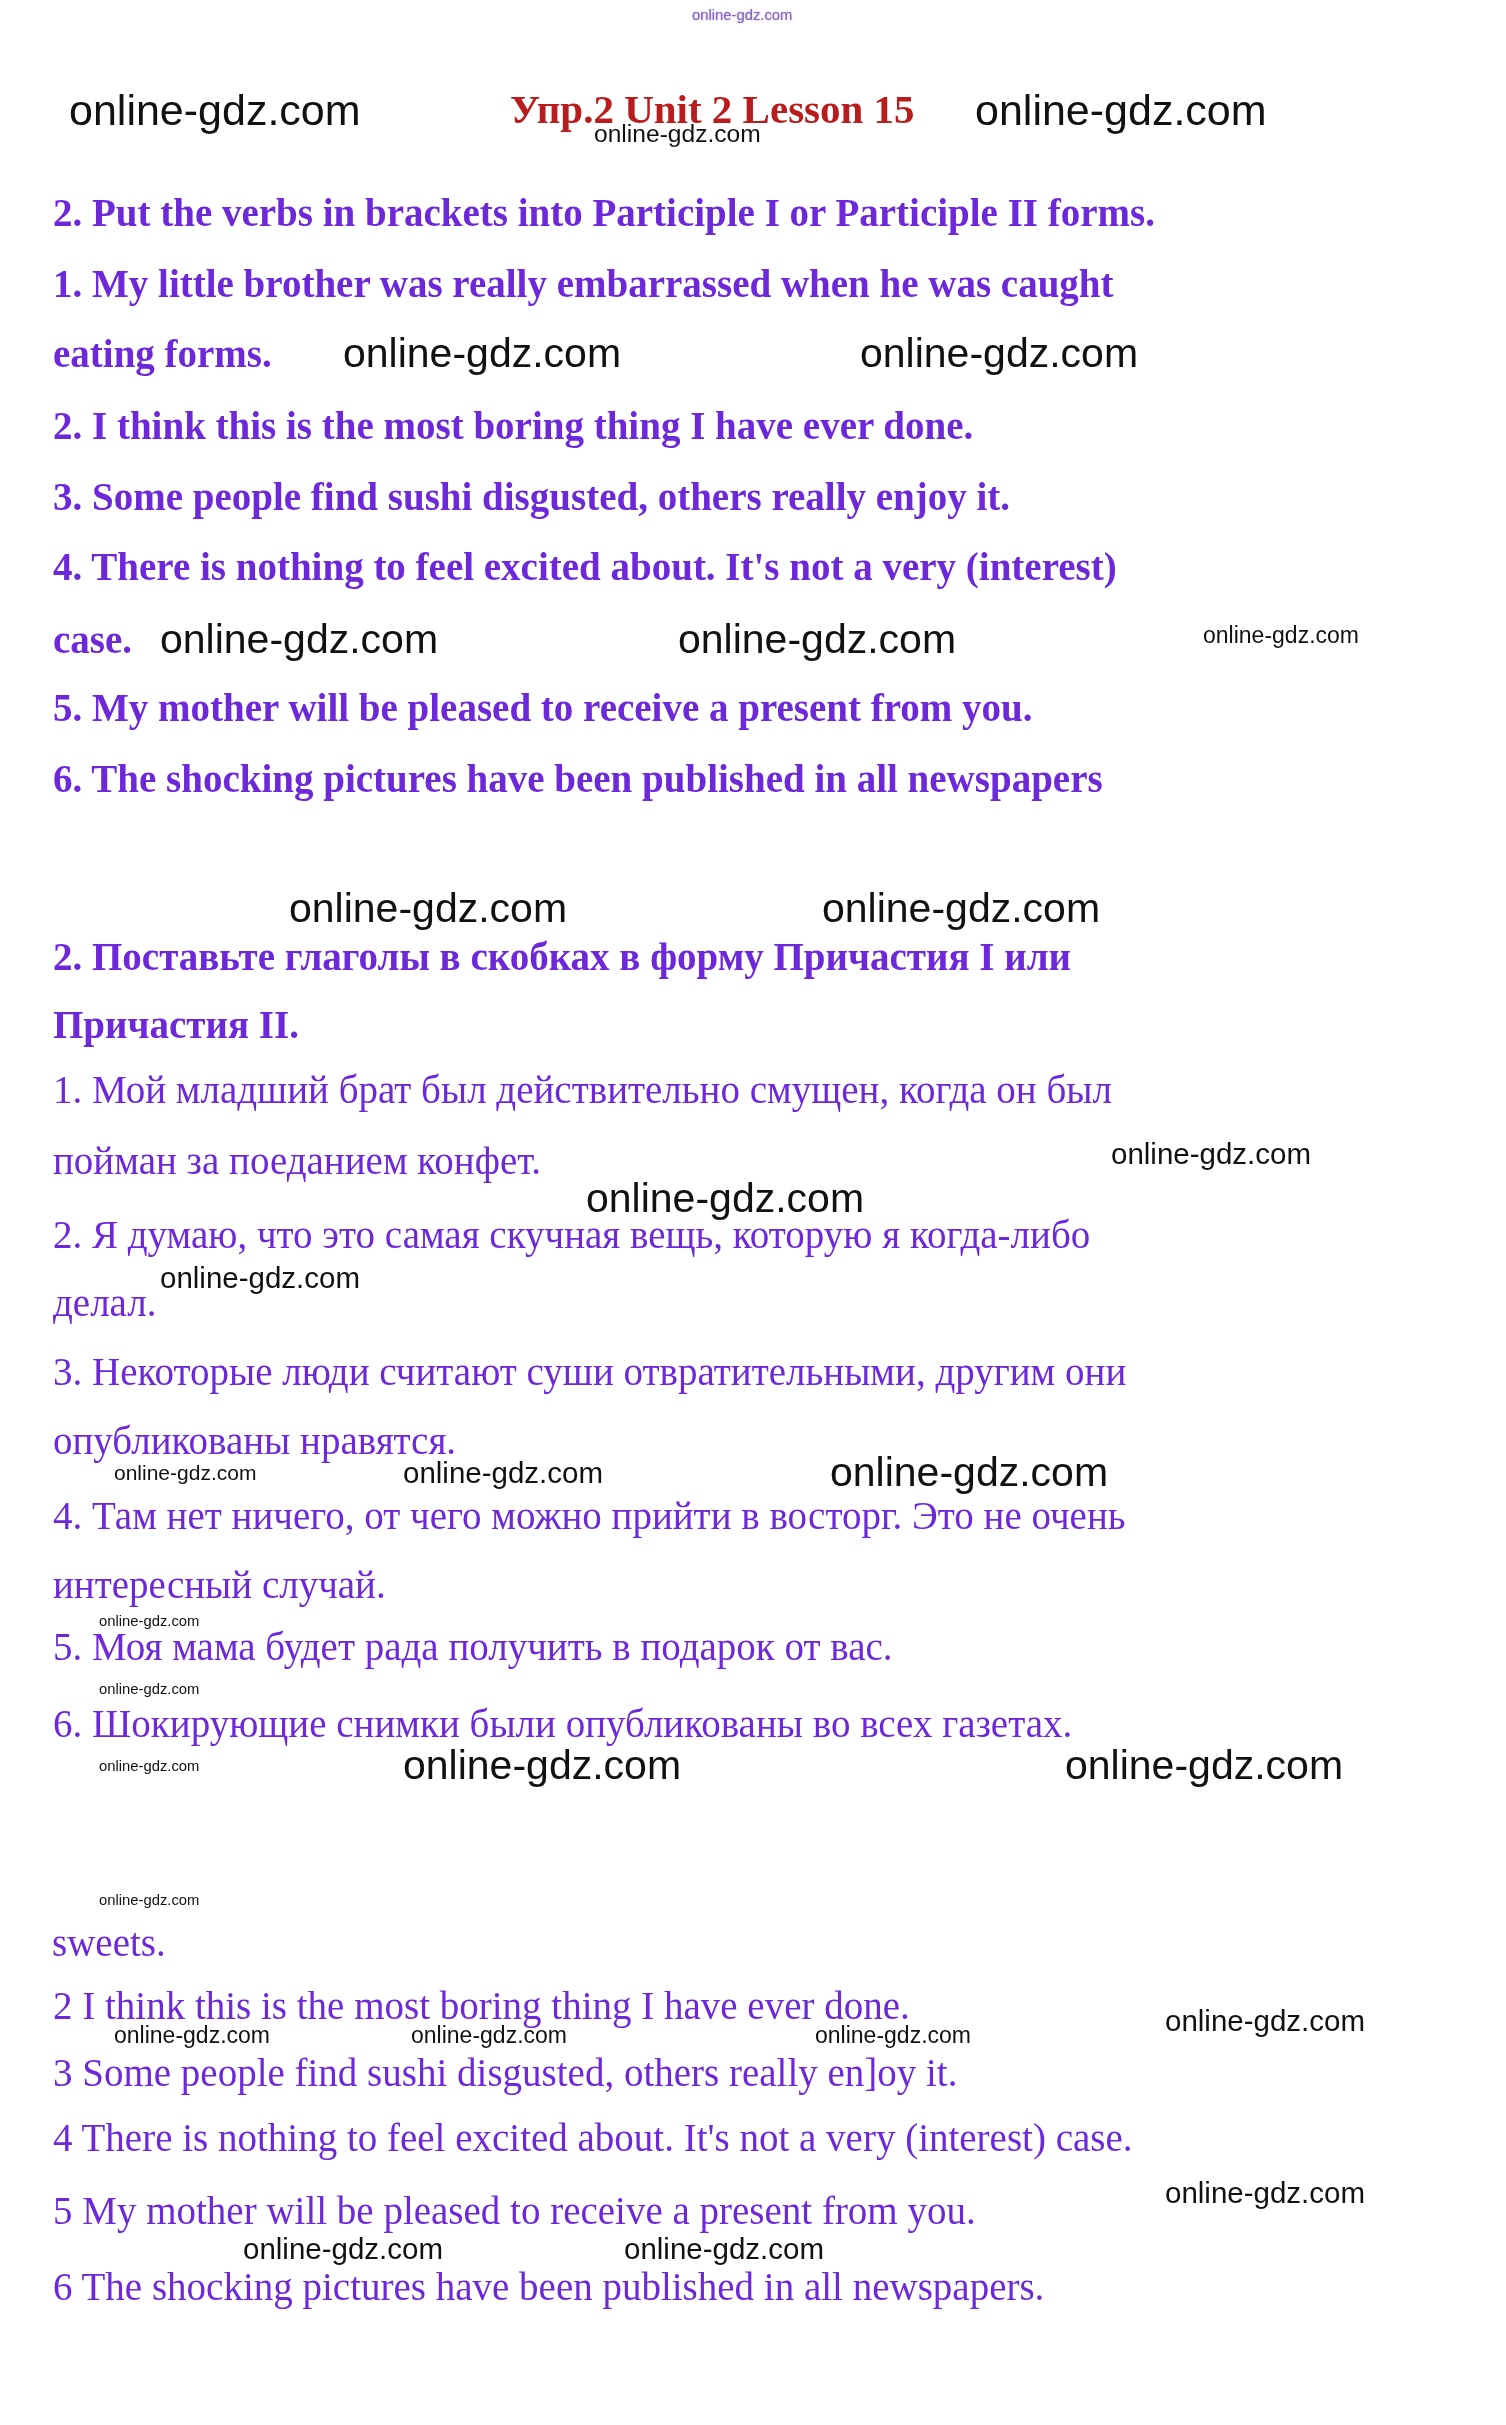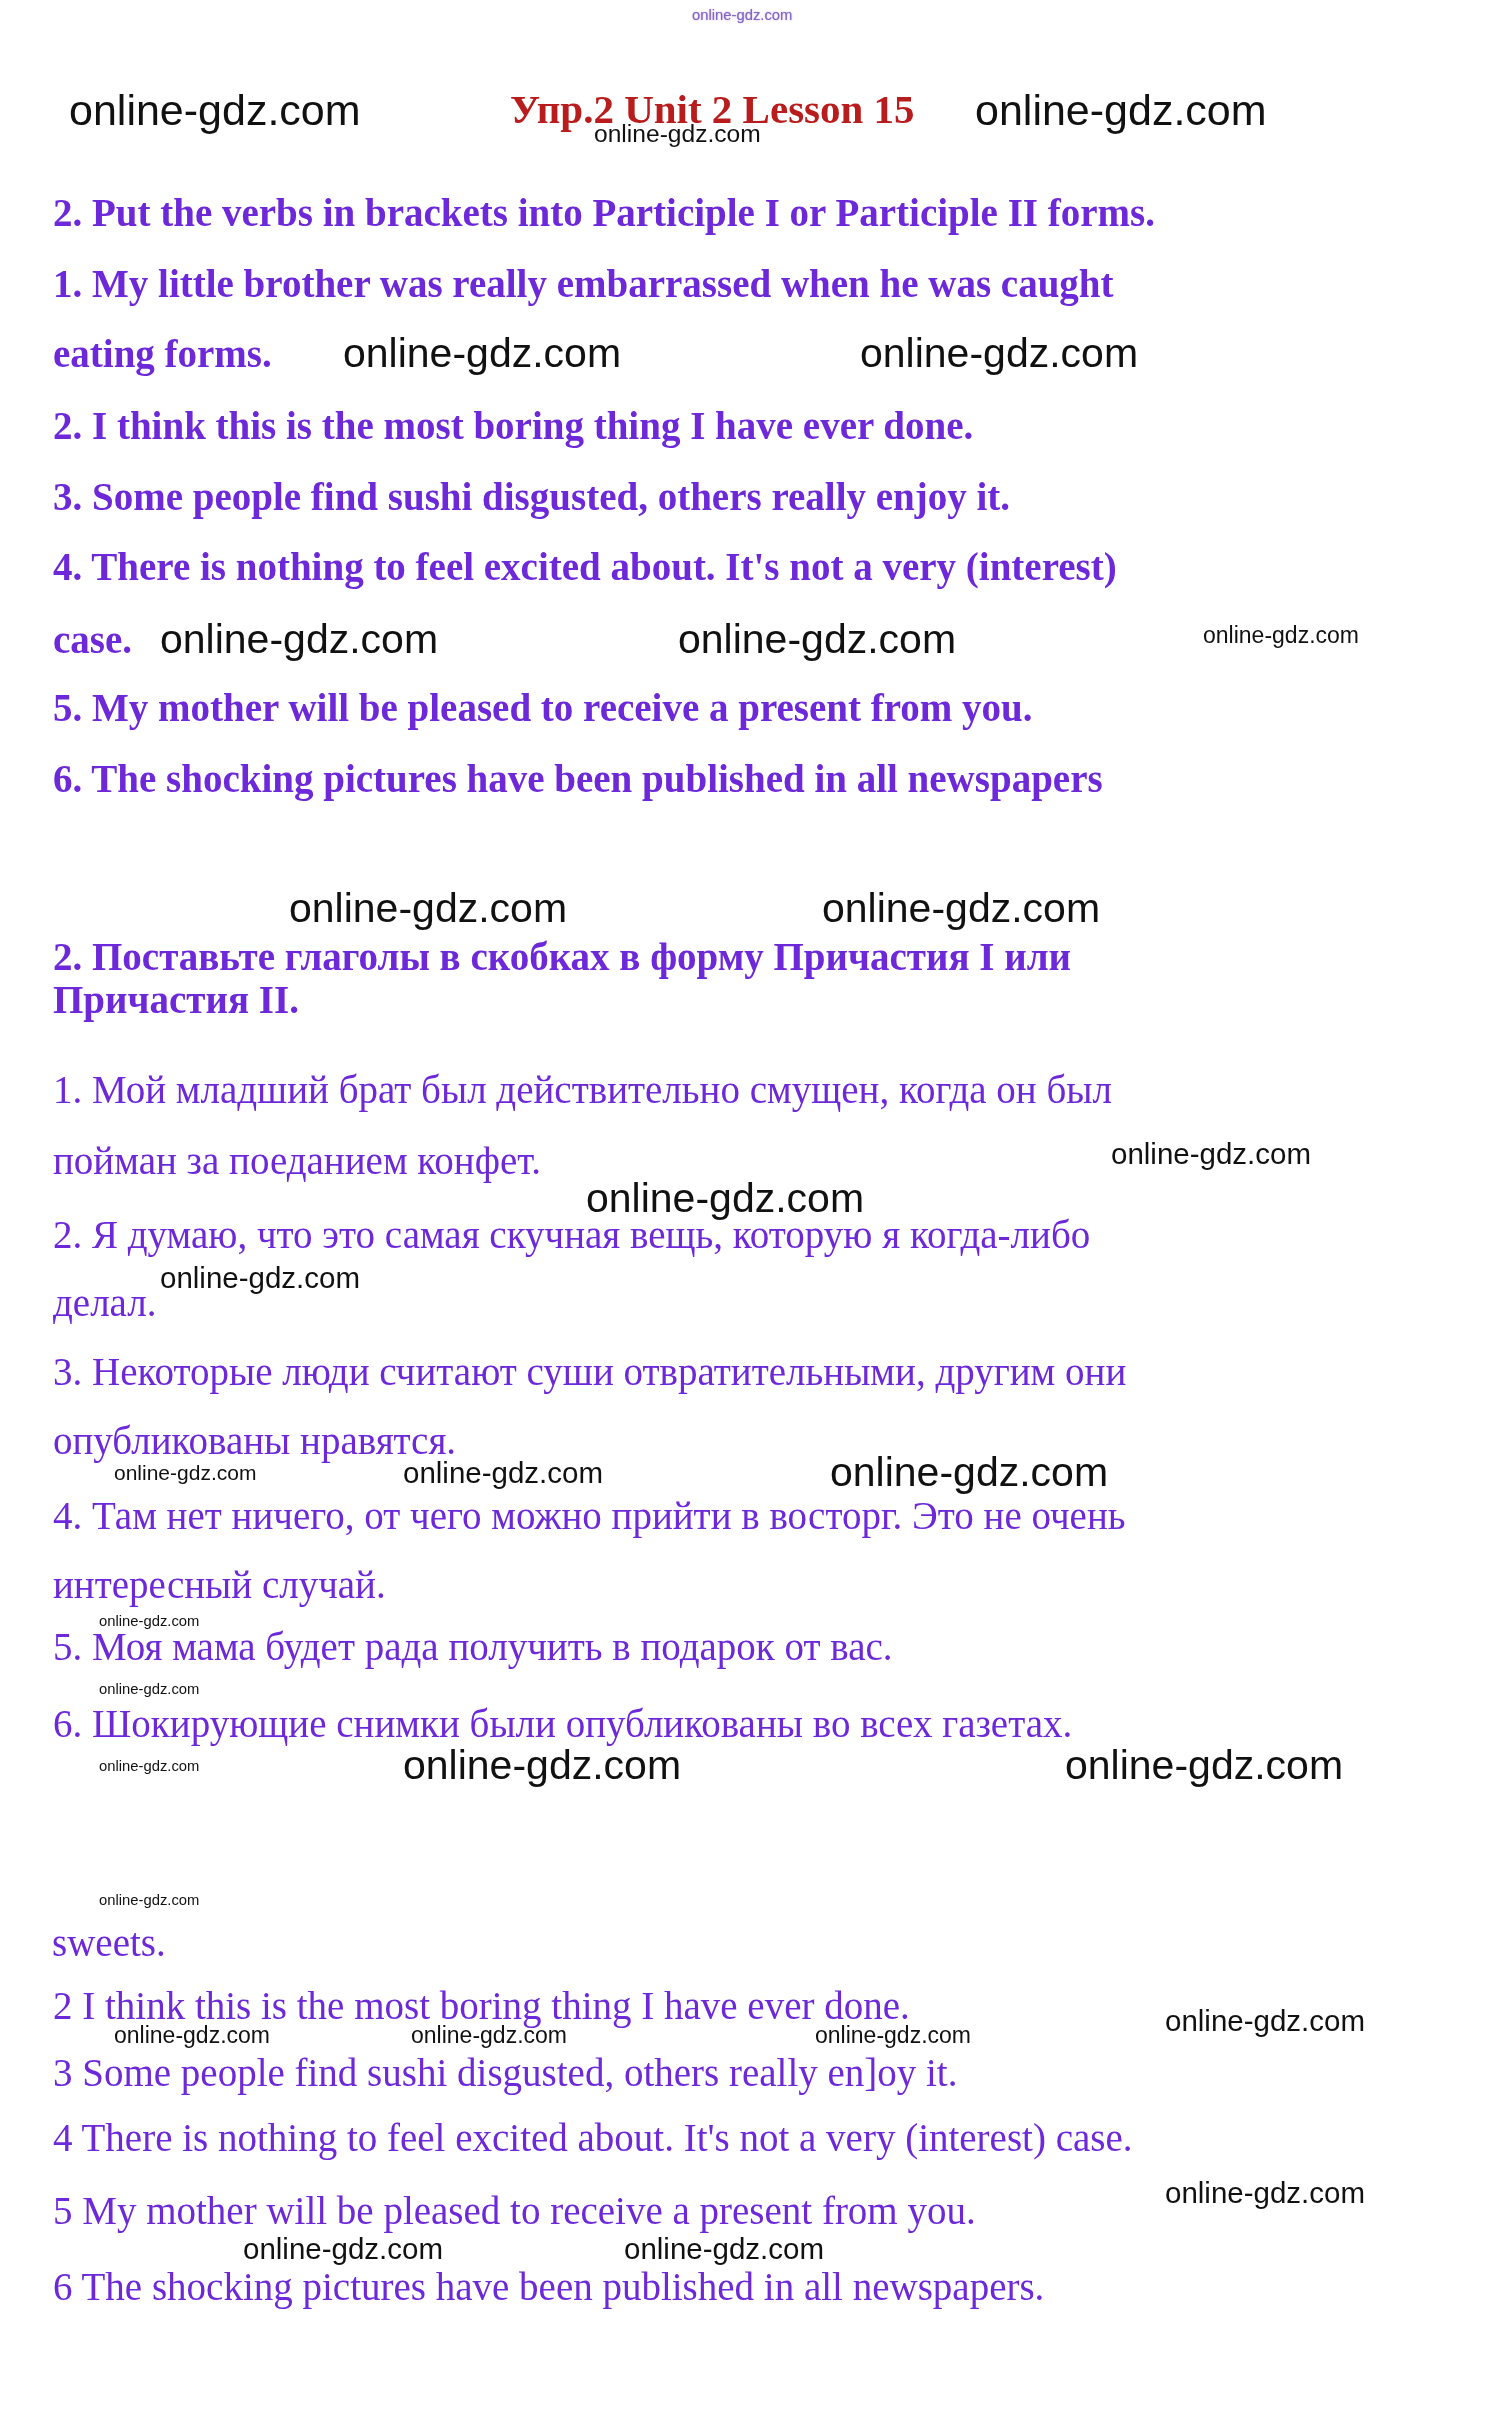--- a/index.html
+++ b/index.html
@@ -43,21 +43,21 @@
   <div class="row sans w50" style="top:619px;left:160px">online-gdz.com</div>
   <div class="row sans w50" style="top:619px;left:678px">online-gdz.com</div>
   <div class="row sans w28" style="top:624px;left:1203px">online-gdz.com</div>
   <div class="row serif bold" style="top:688px;left:53px">5. My mother will be pleased to receive a present from you.</div>
   <div class="row serif bold" style="top:759px;left:53px">6. The shocking pictures have been published in all newspapers</div>
 
   <div class="row sans w50" style="top:888px;left:289px">online-gdz.com</div>
   <div class="row sans w50" style="top:888px;left:822px">online-gdz.com</div>
 
   <div class="row serif bold" style="top:937px;left:53px">2. Поставьте глаголы в скобках в форму Причастия I или</div>
-  <div class="row serif bold" style="top:980px;left:53px">Причастия II.</div>
+  <div class="row serif bold" style="top:1005px;left:53px">Причастия II.</div>
   <div class="row serif" style="top:1070px;left:53px">1. Мой младший брат был действительно смущен, когда он был</div>
   <div class="row serif" style="top:1141px;left:53px">пойман за поеданием конфет.</div>
   <div class="row sans w36" style="top:1139px;left:1111px">online-gdz.com</div>
   <div class="row sans w50" style="top:1178px;left:586px">online-gdz.com</div>
   <div class="row serif" style="top:1215px;left:53px">2. Я думаю, что это самая скучная вещь, которую я когда-либо</div>
   <div class="row sans w36" style="top:1263px;left:160px">online-gdz.com</div>
   <div class="row serif" style="top:1283px;left:53px">делал.</div>
   <div class="row serif" style="top:1352px;left:53px">3. Некоторые люди считают суши отвратительными, другим они</div>
   <div class="row serif" style="top:1421px;left:53px">опубликованы нравятся.</div>
   <div class="row sans w26" style="top:1462px;left:114px">online-gdz.com</div>

